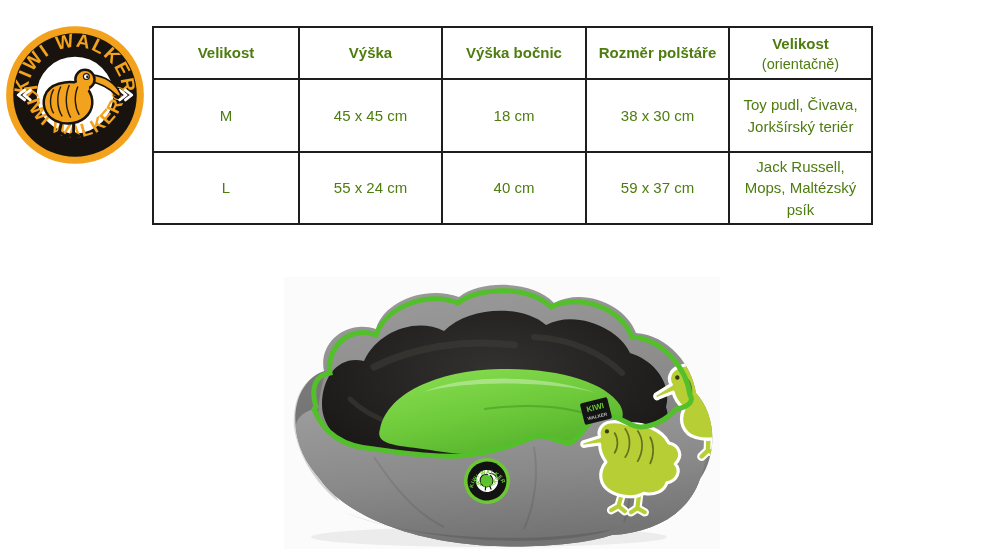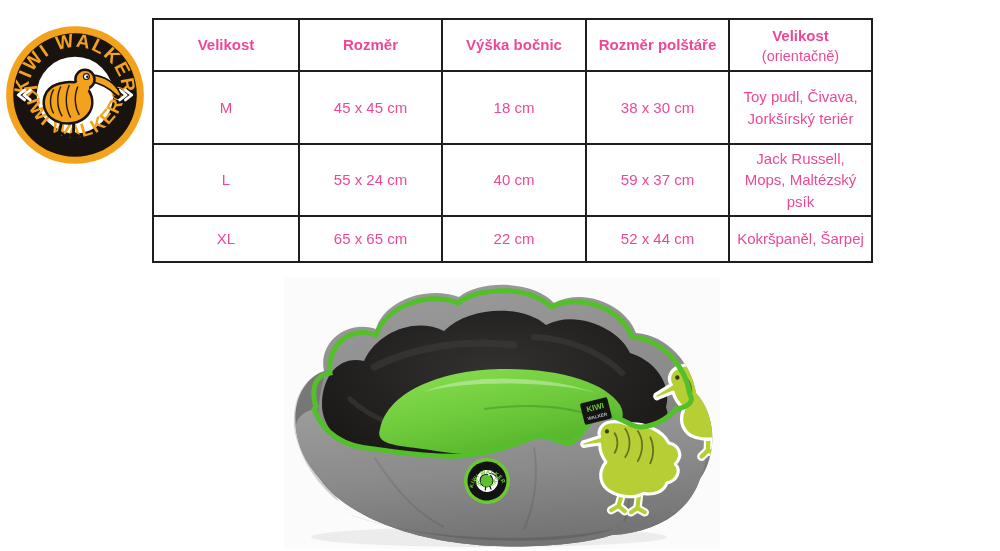--- a/index.html
+++ b/index.html
@@ -9,23 +9,23 @@
     position:relative; width:1000px; height:551px; background:#ffffff;
     overflow:hidden;
   }
 
   
   .logo-wrap{ position:absolute; left:4px; top:24px; width:142px; height:142px; }
   .logo-wrap svg{ width:100%; height:100%; display:block; }
 
   
   .spec-table{
-    position:absolute; left:152px; top:18px;
+    position:absolute; left:152px; top:26px;
     width:719px; border-collapse:collapse; table-layout:fixed;
-    color:#ec4899;
+    color:#4d7c0f;
   }
   .spec-table th, .spec-table td{
     border:2px solid #1e1e1e;
     text-align:center; vertical-align:middle;
     font-size:15px; line-height:1.42; padding:2px 7px;
     font-weight:400;
   }
   .spec-table th{ font-weight:700; }
   .spec-table thead tr{ height:52px; }
   .spec-table tbody tr:nth-child(1){ height:73px; }
@@ -92,21 +92,21 @@
     <colgroup>
       <col style="width:146px">
         <col style="width:143px">
         <col style="width:144px">
       <col style="width:143px">
         <col style="width:143px">
     </colgroup>
     <thead>
       <tr>
         <th><span>Velikost</span></th>
-        <th><span>Rozměr</span></th>
+        <th><span>Výška</span></th>
         <th><span>Výška bočnic</span></th>
         <th><span>Rozměr polštáře</span></th>
         <th>
           <span>Velikost</span>
           <span class="th-sub">(orientačně)</span>
         </th>
       </tr>
     </thead>
     <tbody>
       <tr>
@@ -116,27 +116,20 @@
         <td>38 x 30 cm</td>
         <td>Toy pudl, Čivava, Jorkšírský teriér</td>
       </tr>
       <tr>
         <td>L</td>
         <td>55 x 24 cm</td>
         <td>40 cm</td>
         <td>59 x 37 cm</td>
         <td>Jack Russell, Mops, Maltézský psík</td>
       </tr>
-      <tr>
-        <td>XL</td>
-        <td>65 x 65 cm</td>
-        <td>22 cm</td>
-        <td>52 x 44 cm</td>
-        <td class="cell-nowrap">Kokršpaněl, Šarpej</td>
-      </tr>
     </tbody>
   </table>
 
   <div class="photo-wrap">
     <svg viewBox="0 0 436 272" aria-hidden="true">
       <defs>
         <linearGradient id="gShell" x1="0" y1="0" x2="0.25" y2="1">
           <stop offset="0" stop-color="#9C9C9C"></stop>
             <stop offset="0.55" stop-color="#8A8A8A"></stop>
             <stop offset="1" stop-color="#747474"></stop>

